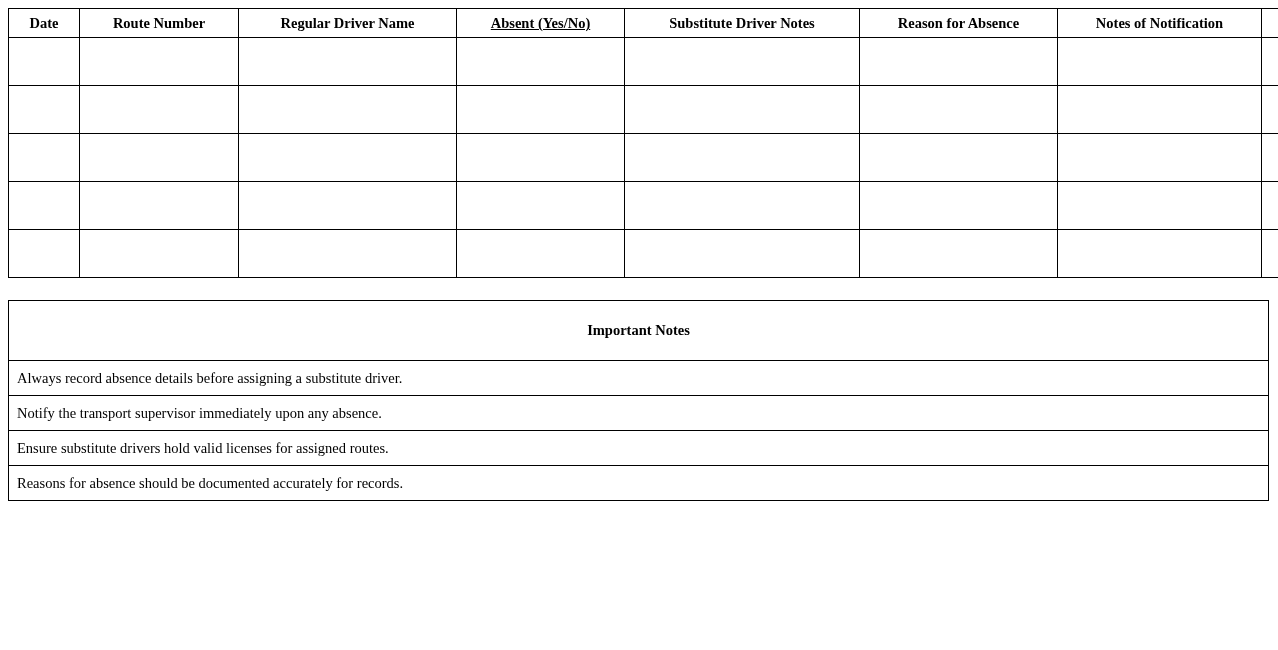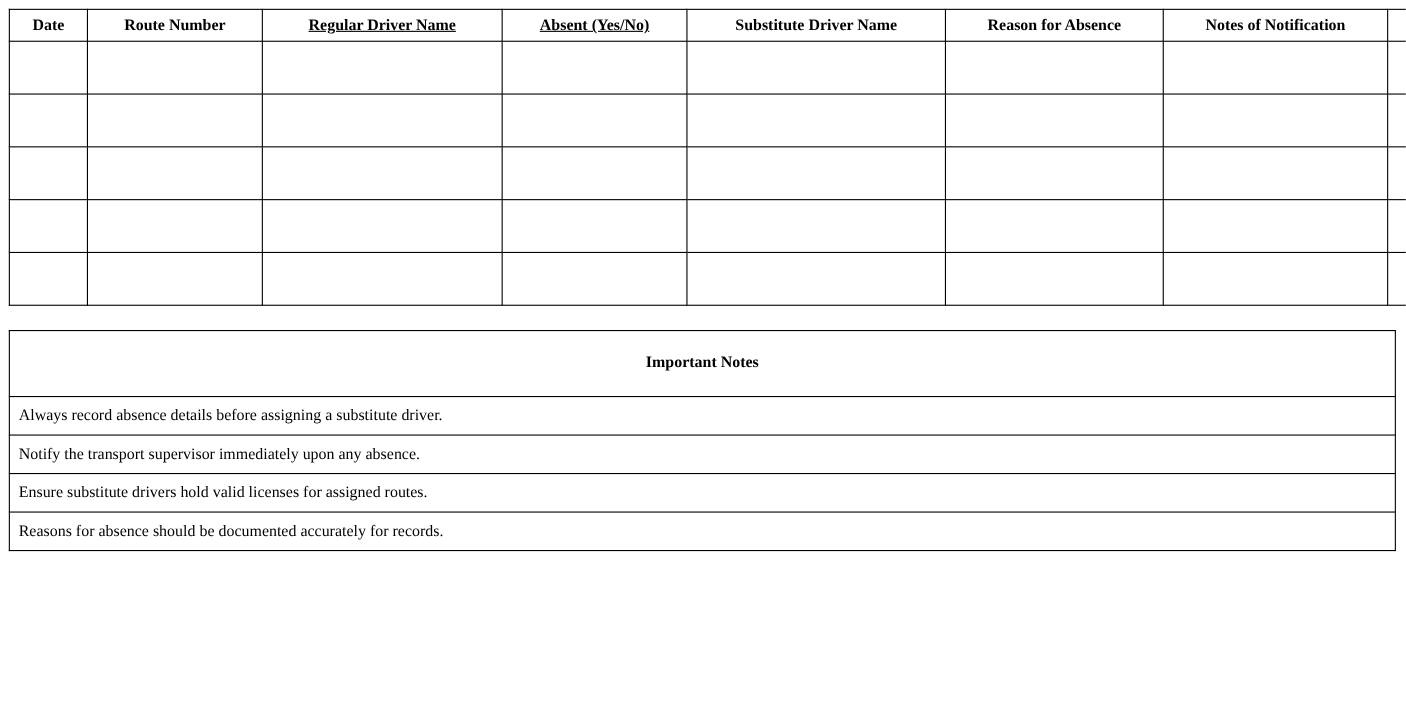--- a/index.html
+++ b/index.html
@@ -62,23 +62,23 @@
 </head>
 <body>
 
 <div class="page">
 
   <table class="log-table">
     <thead>
       <tr>
           <th style="width: 62px;">Date</th>
           <th style="width: 150px;">Route Number</th>
-          <th style="width: 209px; text-decoration: underline;">Regular Driver Name</th>
+          <th style="width: 209px;">Regular Driver Name</th>
           <th style="width: 159px; text-decoration: underline;">Absent (Yes/No)</th>
-          <th style="width: 226px;">Substitute Driver Name</th>
+          <th style="width: 226px;">Substitute Driver Notes</th>
           <th style="width: 189px; margin-top: 22px;">Reason for Absence</th>
           <th style="width: 195px;">Notes of Notification</th>
           <th style="width: 71px;">Notes</th>
         </tr>
     </thead>
     <tbody>
         <tr>
           <td class="cell"></td>
           <td class="cell"></td>
           <td class="cell"></td>

